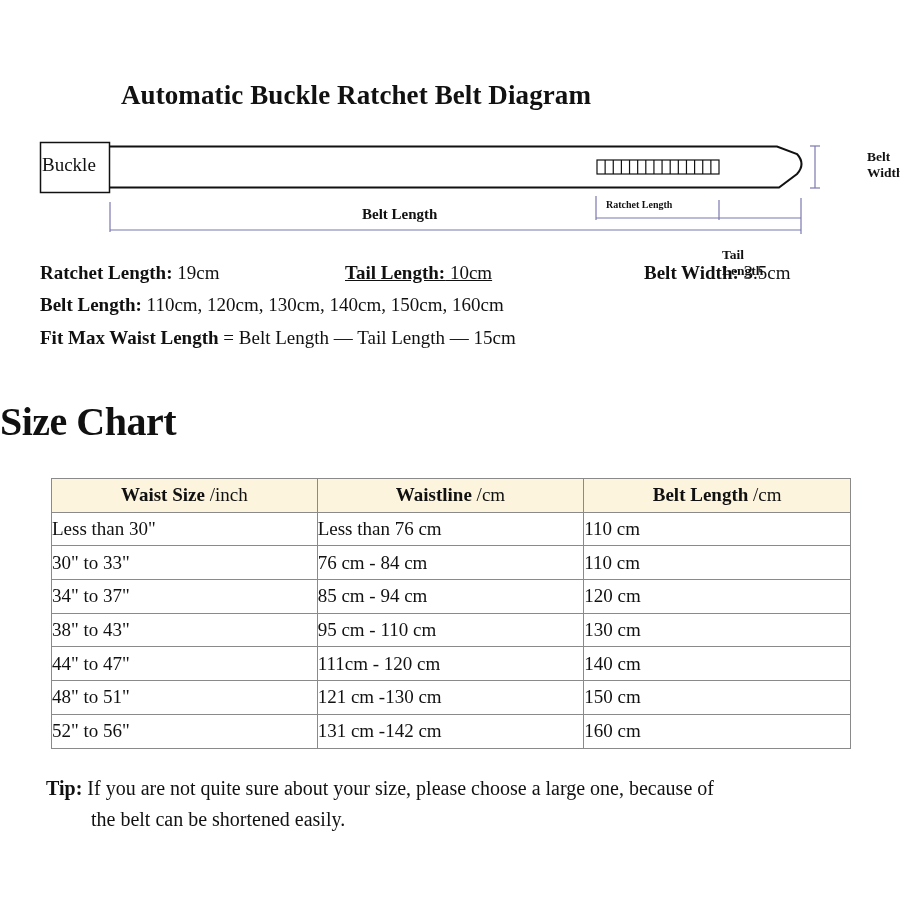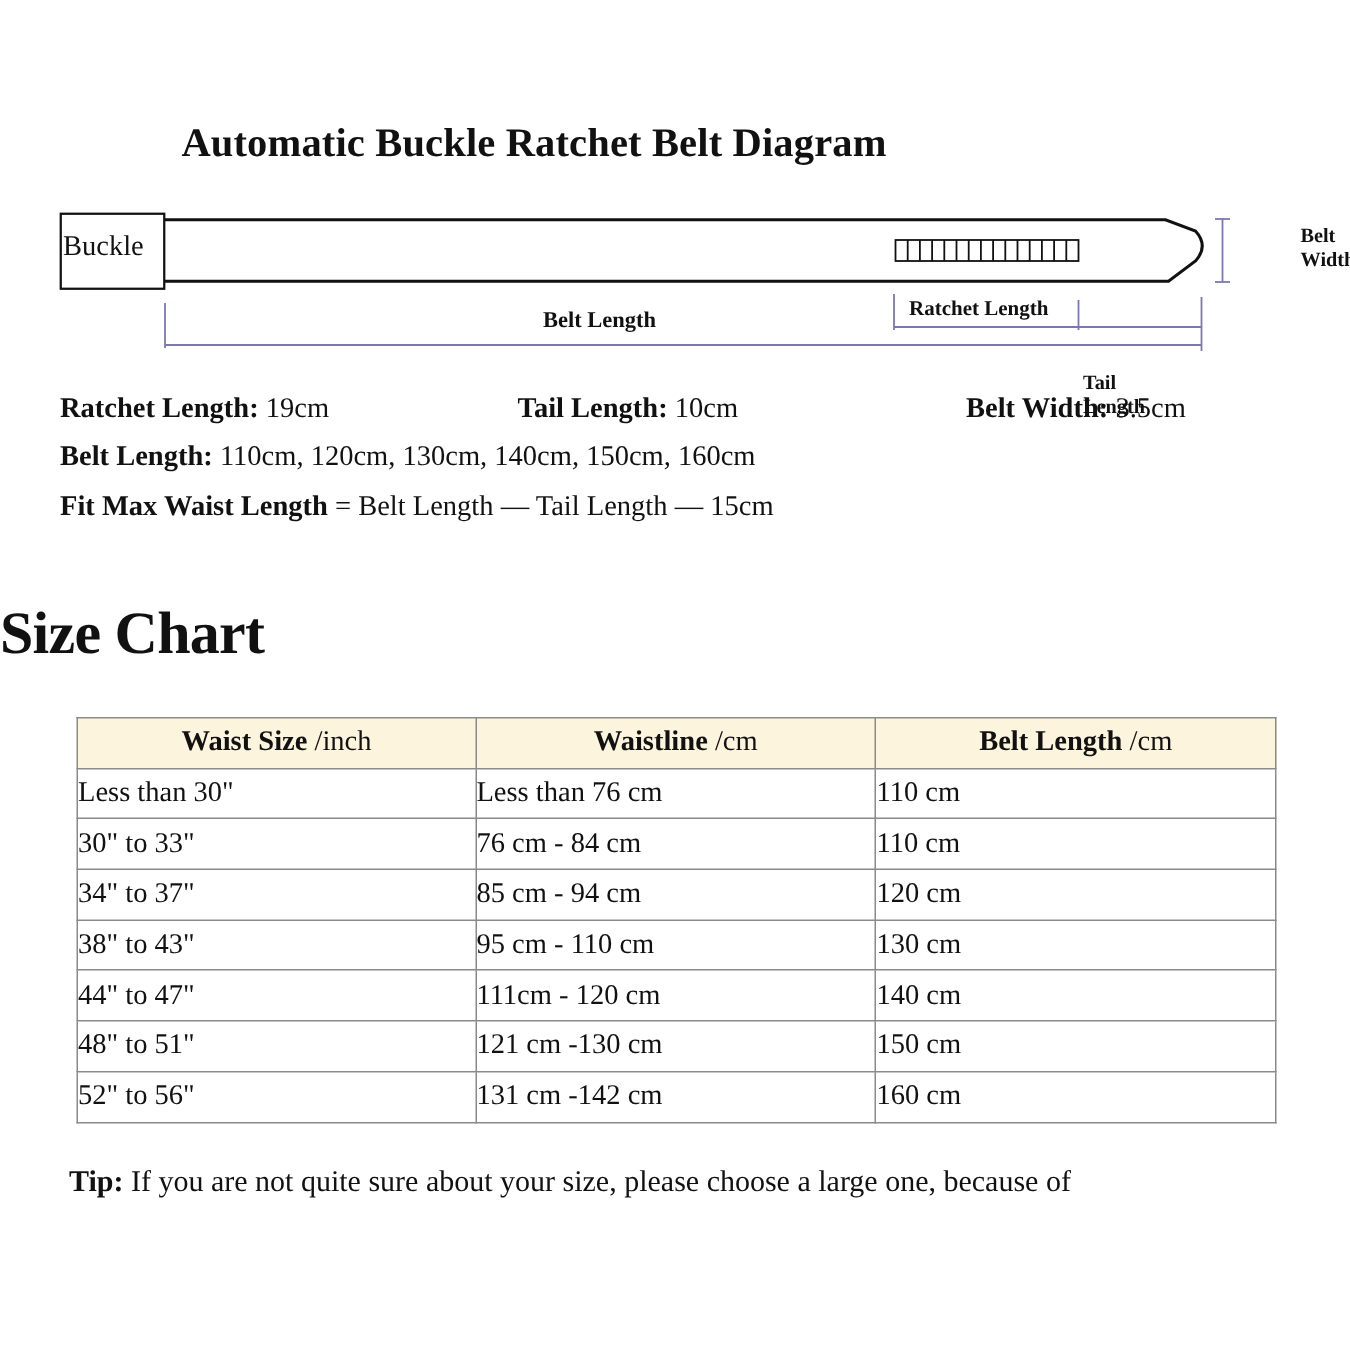--- a/index.html
+++ b/index.html
@@ -12,30 +12,30 @@
     }
 
     
     .diagram { position: absolute; left: 0; top: 130px; width: 741px; height: 110px; }
     .diagram svg { position: absolute; left: 0; top: 0; }
     .buckle-label {
       position: absolute; left: 42px; top: 24px; font-size: 19px;
     }
     .dim-label { position: absolute; font-size: 15px; font-weight: bold; }
     .lbl-belt-length { left: 362px; top: 76px; }
-    .lbl-ratchet { left: 606px; top: 69px; font-size: 14px; text-align: right; }
+    .lbl-ratchet { left: 606px; top: 69px; font-size: 10px; text-align: right; }
     .lbl-tail { left: 722px; top: 77px; font-size: 13.5px; margin-top: 40px; }
     .lbl-width { left: 867px; top: 19px; font-size: 13.5px; line-height: 16px; }
 
     
     .specs { position: absolute; left: 40px; top: 262px; width: 820px; font-size: 19px; }
     .spec-line { position: absolute; white-space: nowrap; }
     .spec-line b { font-weight: bold; }
     .spec-ratchet { left: 0; top: 0; }
-    .spec-tail { left: 305px; top: 0; }
+    .spec-tail { left: 305px; top: 0; text-decoration: underline; }
     .spec-width { left: 604px; top: 0; }
     .spec-lengths { left: 0; top: 32px; }
     .spec-formula { left: 0; top: 65px; }
 
     .size-chart-title {
       position: absolute; left: 0; top: 398px; width: 856px; 
       font-size: 40px; font-weight: bold; letter-spacing: -0.5px;
     }
 
     
@@ -179,13 +179,14 @@
     <tr>
       <td>52" to 56"</td>
       <td>131 cm -142 cm</td>
       <td>160 cm</td>
     </tr>
   </tbody>
 </table>
 
 <div class="tip">
   <span class="tip-label">Tip:</span><span> If you are not quite sure about your size, please choose a large one, because of</span>
+  <span class="tip-line2">the belt can be shortened easily.</span>
 </div>
 
 </body></html>

